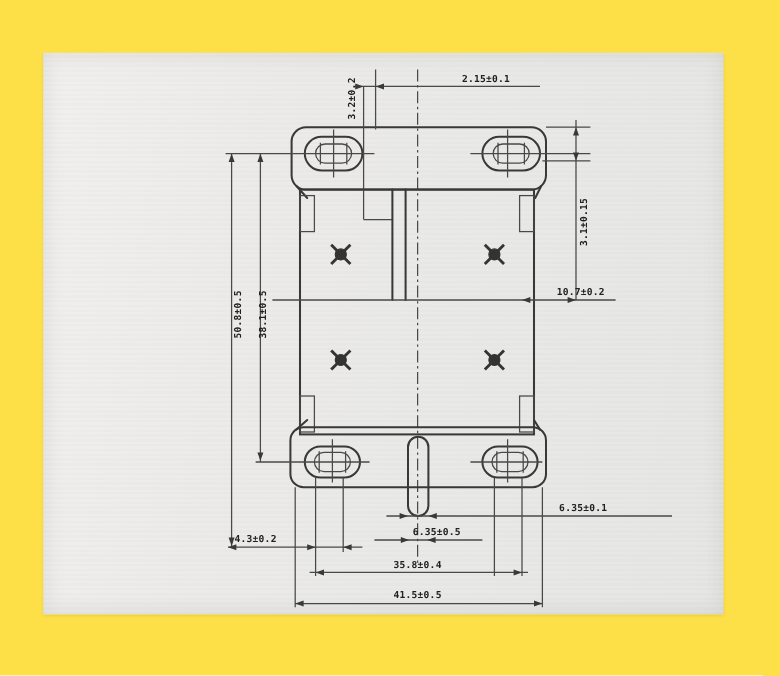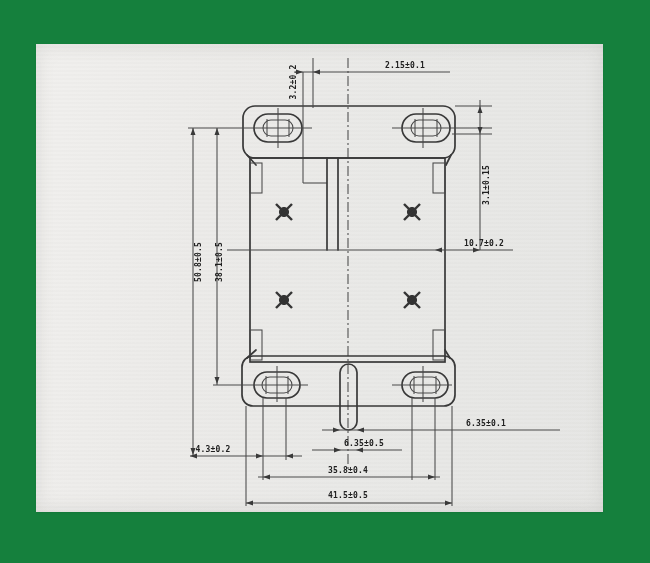--- a/index.html
+++ b/index.html
@@ -1,16 +1,16 @@
 <!DOCTYPE html>
 <html><head>
 <meta charset="utf-8">
 <style>
   html,body{margin:0;padding:0;background:#ffffff;width:650px;height:563px;overflow:hidden;}
-  #stage{position:relative;width:650px;height:563px;background:#15803d;font-family:"DejaVu Sans Mono", monospace;}
+  #stage{position:relative;width:650px;height:563px;background:#fde047;font-family:"DejaVu Sans Mono", monospace;}
   
   .paper{
     position:absolute;left:36px;top:44px;width:567px;height:468px;
     background:linear-gradient(100deg,#f1f0ee 0%,#ecebe9 30%,#e9e9e7 60%,#e6e6e4 100%);
     box-shadow:inset 0 0 18px rgba(120,120,115,.18), 0 1px 2px rgba(0,0,0,.08);
   }
   .scan-noise{
     position:absolute;left:36px;top:44px;width:567px;height:468px;
     background:repeating-linear-gradient(0deg, rgba(90,90,85,.02) 0 2px, rgba(255,255,255,.02) 2px 4px);
   }

